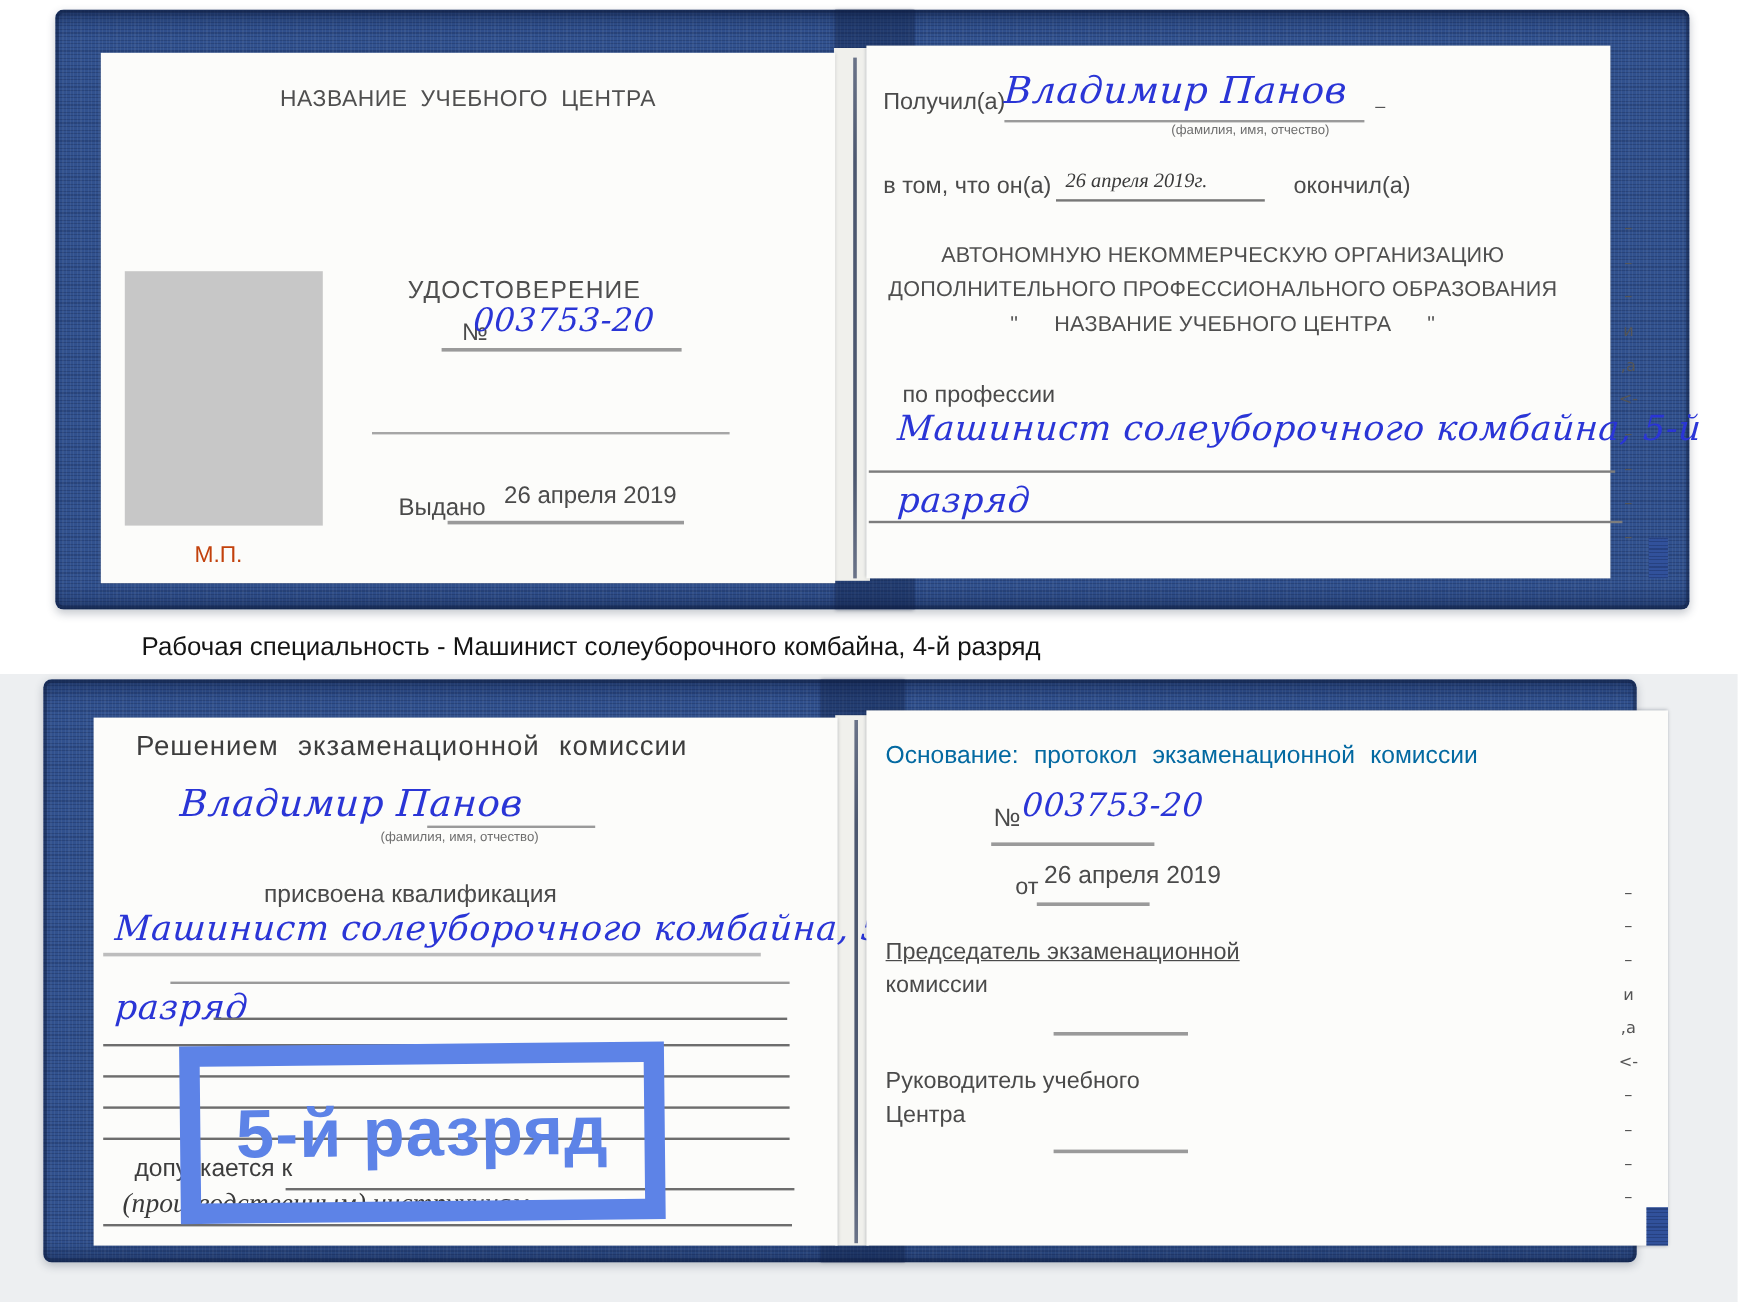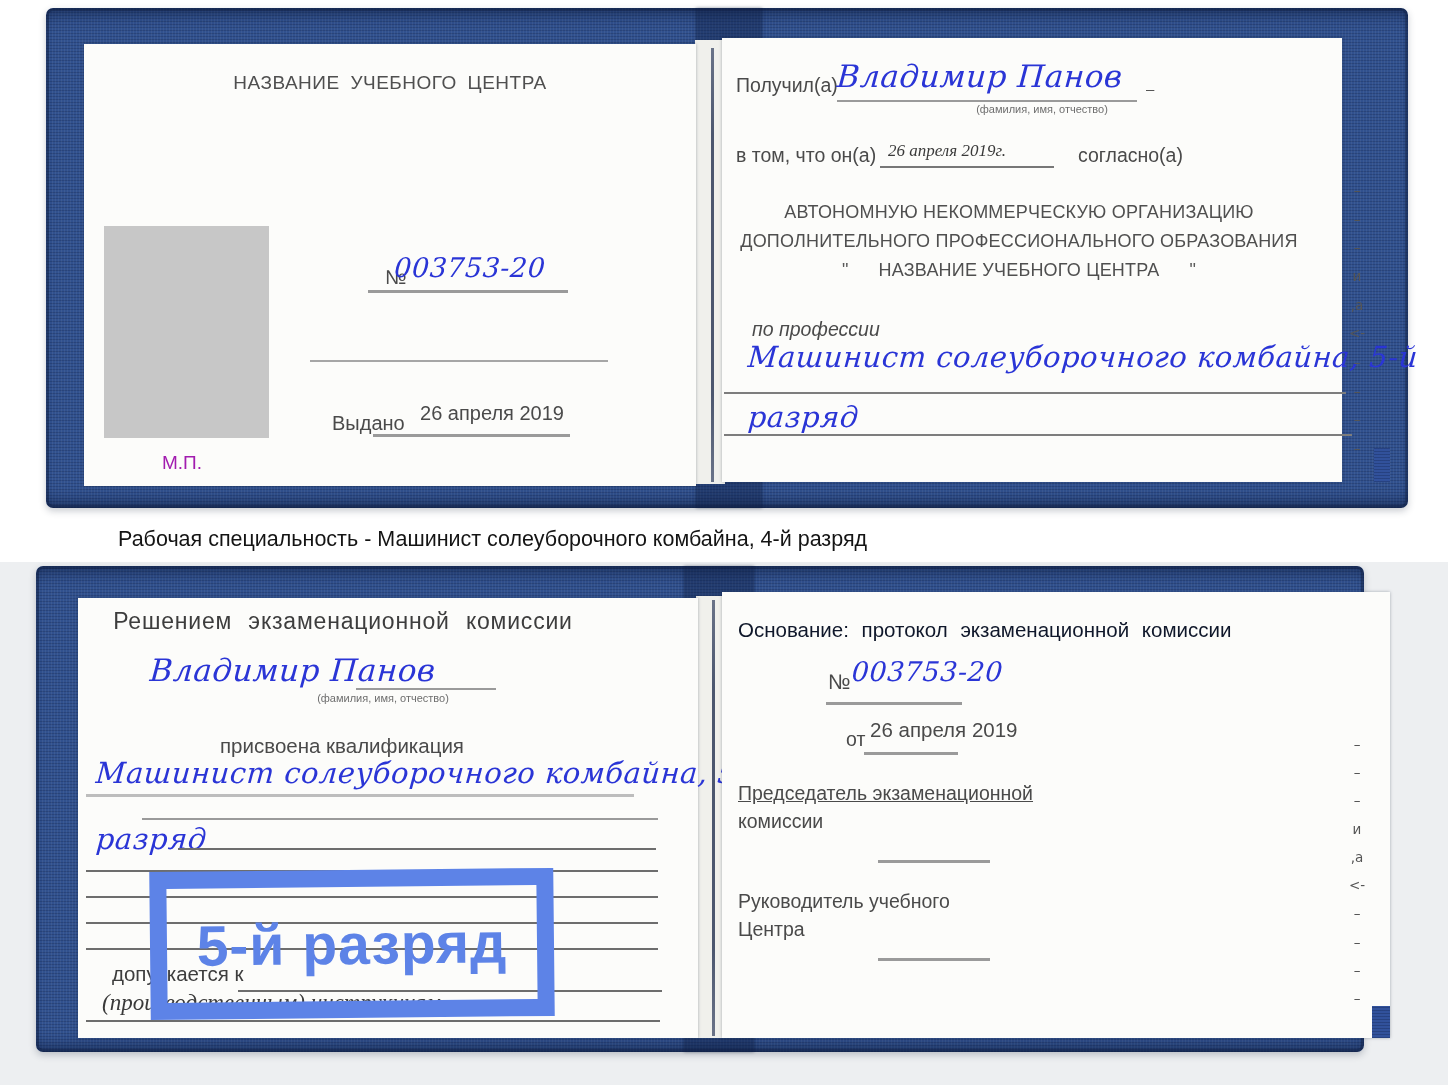--- a/index.html
+++ b/index.html
@@ -57,34 +57,34 @@
   .tl-title{position:absolute;left:0;top:28px;width:100%;text-align:center;font-size:19px;color:#4f4f4f;letter-spacing:.5px;word-spacing:5px;white-space:nowrap;}
   .tl-photo{position:absolute;left:20px;top:182px;width:165px;height:212px;background:#c7c7c7;}
   .tl-doc-title{position:absolute;left:153px;top:186px;width:400px;text-align:center;font-size:20.5px;color:#4f4f4f;letter-spacing:1px;}
   .tl-num-prefix{left:301px;top:222px;font-size:20px;}
   .tl-num-hand{left:286px;top:208px;width:200px;text-align:center;font-size:27px;}
   .tl-num-line{left:284px;top:246px;width:200px;}
   .tl-empty-line{left:226px;top:316px;width:298px;background:#a6a6a6;}
   .tl-issued-lbl{left:248px;top:368px;font-size:20px;}
   .tl-issued-date{left:308px;top:358px;width:200px;text-align:center;font-size:20px;}
   .tl-issued-line{left:289px;top:390px;width:197px;}
-  .tl-mp{left:78px;top:408px;font-size:19px;color:#a21caf;}
+  .tl-mp{left:78px;top:408px;font-size:19px;color:#c2410c;}
   
   .tr-received{left:14px;top:36px;}
   .tr-name{left:115px;top:20px;font-size:31px;}
   .tr-name-line{left:115px;top:62px;width:300px;background:#9a9a9a;}
   .tr-hint{left:220px;top:65px;width:200px;}
   .tr-dash{left:424px;top:42px;color:#555;font-size:15px;}
   .tr-that{left:14px;top:106px;}
   .tr-date{left:166px;top:103px;font-size:17px;}
   .tr-date-line{left:158px;top:128px;width:174px;background:#777;}
   .tr-finished{left:356px;top:106px;}
   .tr-org{position:absolute;left:0;top:160px;width:100%;padding-right:26px;box-sizing:border-box;text-align:center;font-size:18px;line-height:29px;color:#4f4f4f;letter-spacing:.2px;}
   .tr-org .q{display:inline-block;margin:0 30px;color:#5a5a5a;}
-  .tr-prof-lbl{left:30px;top:280px;font-style:italic;}
+  .tr-prof-lbl{left:30px;top:280px;}
   .tr-prof1{left:26px;top:302px;font-size:29px;}
   .tr-line1{left:2px;top:354px;width:622px;background:#7d7d7d;}
   .tr-prof2{left:26px;top:362px;font-size:29px;}
   .tr-line2{left:2px;top:396px;width:628px;background:#7d7d7d;}
   
   .bl-heading{position:absolute;left:0;top:10px;width:530px;text-align:center;font-size:23px;color:#3d3d3d;letter-spacing:.8px;word-spacing:9px;white-space:nowrap;}
   .bl-name{left:72px;top:54px;font-size:31px;}
   .bl-name-line{left:278px;top:90px;width:140px;background:#9a9a9a;}
   .bl-hint{left:200px;top:94px;width:210px;}
   .bl-qual-lbl{position:absolute;left:4px;top:136px;width:520px;text-align:center;font-size:20.5px;color:#4a4a4a;}
@@ -102,21 +102,21 @@
   .bl-ruleH{left:160px;top:392px;width:424px;}
   .bl-adm2{left:24px;top:392px;font-size:23px;}
   .bl-ruleI{left:8px;top:422px;width:574px;}
   .bl-stamp{
     position:absolute;left:72px;top:272px;width:404px;height:148px;box-sizing:border-box;
     border:17px solid #5d83e7;transform:rotate(-.6deg);z-index:5;
     display:flex;align-items:center;justify-content:center;
   }
   .bl-stamp-text{font-size:57px;font-weight:bold;color:#5d83e7;letter-spacing:1px;white-space:nowrap;line-height:1;}
   
-  .br-basis{left:16px;top:26px;font-size:20.5px;color:#0f172a;word-spacing:7px;}
+  .br-basis{left:16px;top:26px;font-size:20.5px;color:#0369a1;word-spacing:7px;}
   .br-num-prefix{left:106px;top:78px;font-size:21px;}
   .br-num-hand{left:130px;top:64px;font-size:27px;}
   .br-num-line{left:104px;top:110px;width:136px;background:#9a9a9a;height:3px;}
   .br-date-prefix{left:124px;top:136px;}
   .br-date{left:148px;top:126px;font-size:20.5px;}
   .br-date-line{left:142px;top:160px;width:94px;background:#9a9a9a;height:3px;}
   .br-chair1{left:16px;top:190px;color:#4a4a4a;text-decoration:underline;}
   .br-chair2{left:16px;top:218px;color:#4a4a4a;}
   .br-sig1{left:156px;top:268px;width:112px;background:#9a9a9a;height:3px;}
   .br-head1{left:16px;top:298px;color:#4a4a4a;}
@@ -128,40 +128,41 @@
 
 <section class="cover cover-top">
   <div class="spine-tab" style="left:650px;top:0;width:66px;height:38px;"></div>
   <div class="spine-tab" style="left:650px;top:464px;width:66px;height:36px;"></div>
   <div class="gap-strip" style="left:649px;top:32px;width:30px;height:444px;"></div>
   <div class="fold-line" style="left:665px;top:40px;height:434px;"></div>
 
   <div class="page" style="left:38px;top:36px;width:612px;height:442px;">
     <div class="tl-title">НАЗВАНИЕ УЧЕБНОГО ЦЕНТРА</div>
     <div class="tl-photo"></div>
+    <div class="tl-doc-title">УДОСТОВЕРЕНИЕ</div>
     <span class="lbl tl-num-prefix">№</span>
     <span class="hand tl-num-hand">003753-20</span>
     <div class="rule rule-thick tl-num-line"></div>
     <div class="rule tl-empty-line"></div>
     <span class="lbl tl-issued-lbl">Выдано</span>
     <span class="lbl tl-issued-date">26 апреля 2019</span>
     <div class="rule rule-thick tl-issued-line"></div>
     <span class="lbl tl-mp">М.П.</span>
   </div>
 
   <div class="page" style="left:676px;top:30px;width:620px;height:444px;">
     <span class="lbl tr-received">Получил(а)</span>
     <span class="hand tr-name">Владимир Панов</span>
     <div class="rule tr-name-line"></div>
     <span class="small-hint tr-hint">(фамилия, имя, отчество)</span>
     <span class="lbl tr-dash">–</span>
     <span class="lbl tr-that">в том, что он(а)</span>
     <span class="serif-it tr-date">26 апреля 2019г.</span>
     <div class="rule tr-date-line"></div>
-    <span class="lbl tr-finished">согласно(а)</span>
+    <span class="lbl tr-finished">окончил(а)</span>
     <div class="tr-org">
       <div>АВТОНОМНУЮ НЕКОММЕРЧЕСКУЮ ОРГАНИЗАЦИЮ</div>
       <div>ДОПОЛНИТЕЛЬНОГО ПРОФЕССИОНАЛЬНОГО ОБРАЗОВАНИЯ</div>
       <div><span class="q">"</span><span>НАЗВАНИЕ УЧЕБНОГО ЦЕНТРА</span><span class="q">"</span></div>
     </div>
     <span class="lbl tr-prof-lbl">по профессии</span>
     <span class="hand tr-prof1">Машинист солеуборочного комбайна, 5-й</span>
     <div class="rule tr-line1"></div>
     <span class="hand tr-prof2">разряд</span>
     <div class="rule tr-line2"></div>

